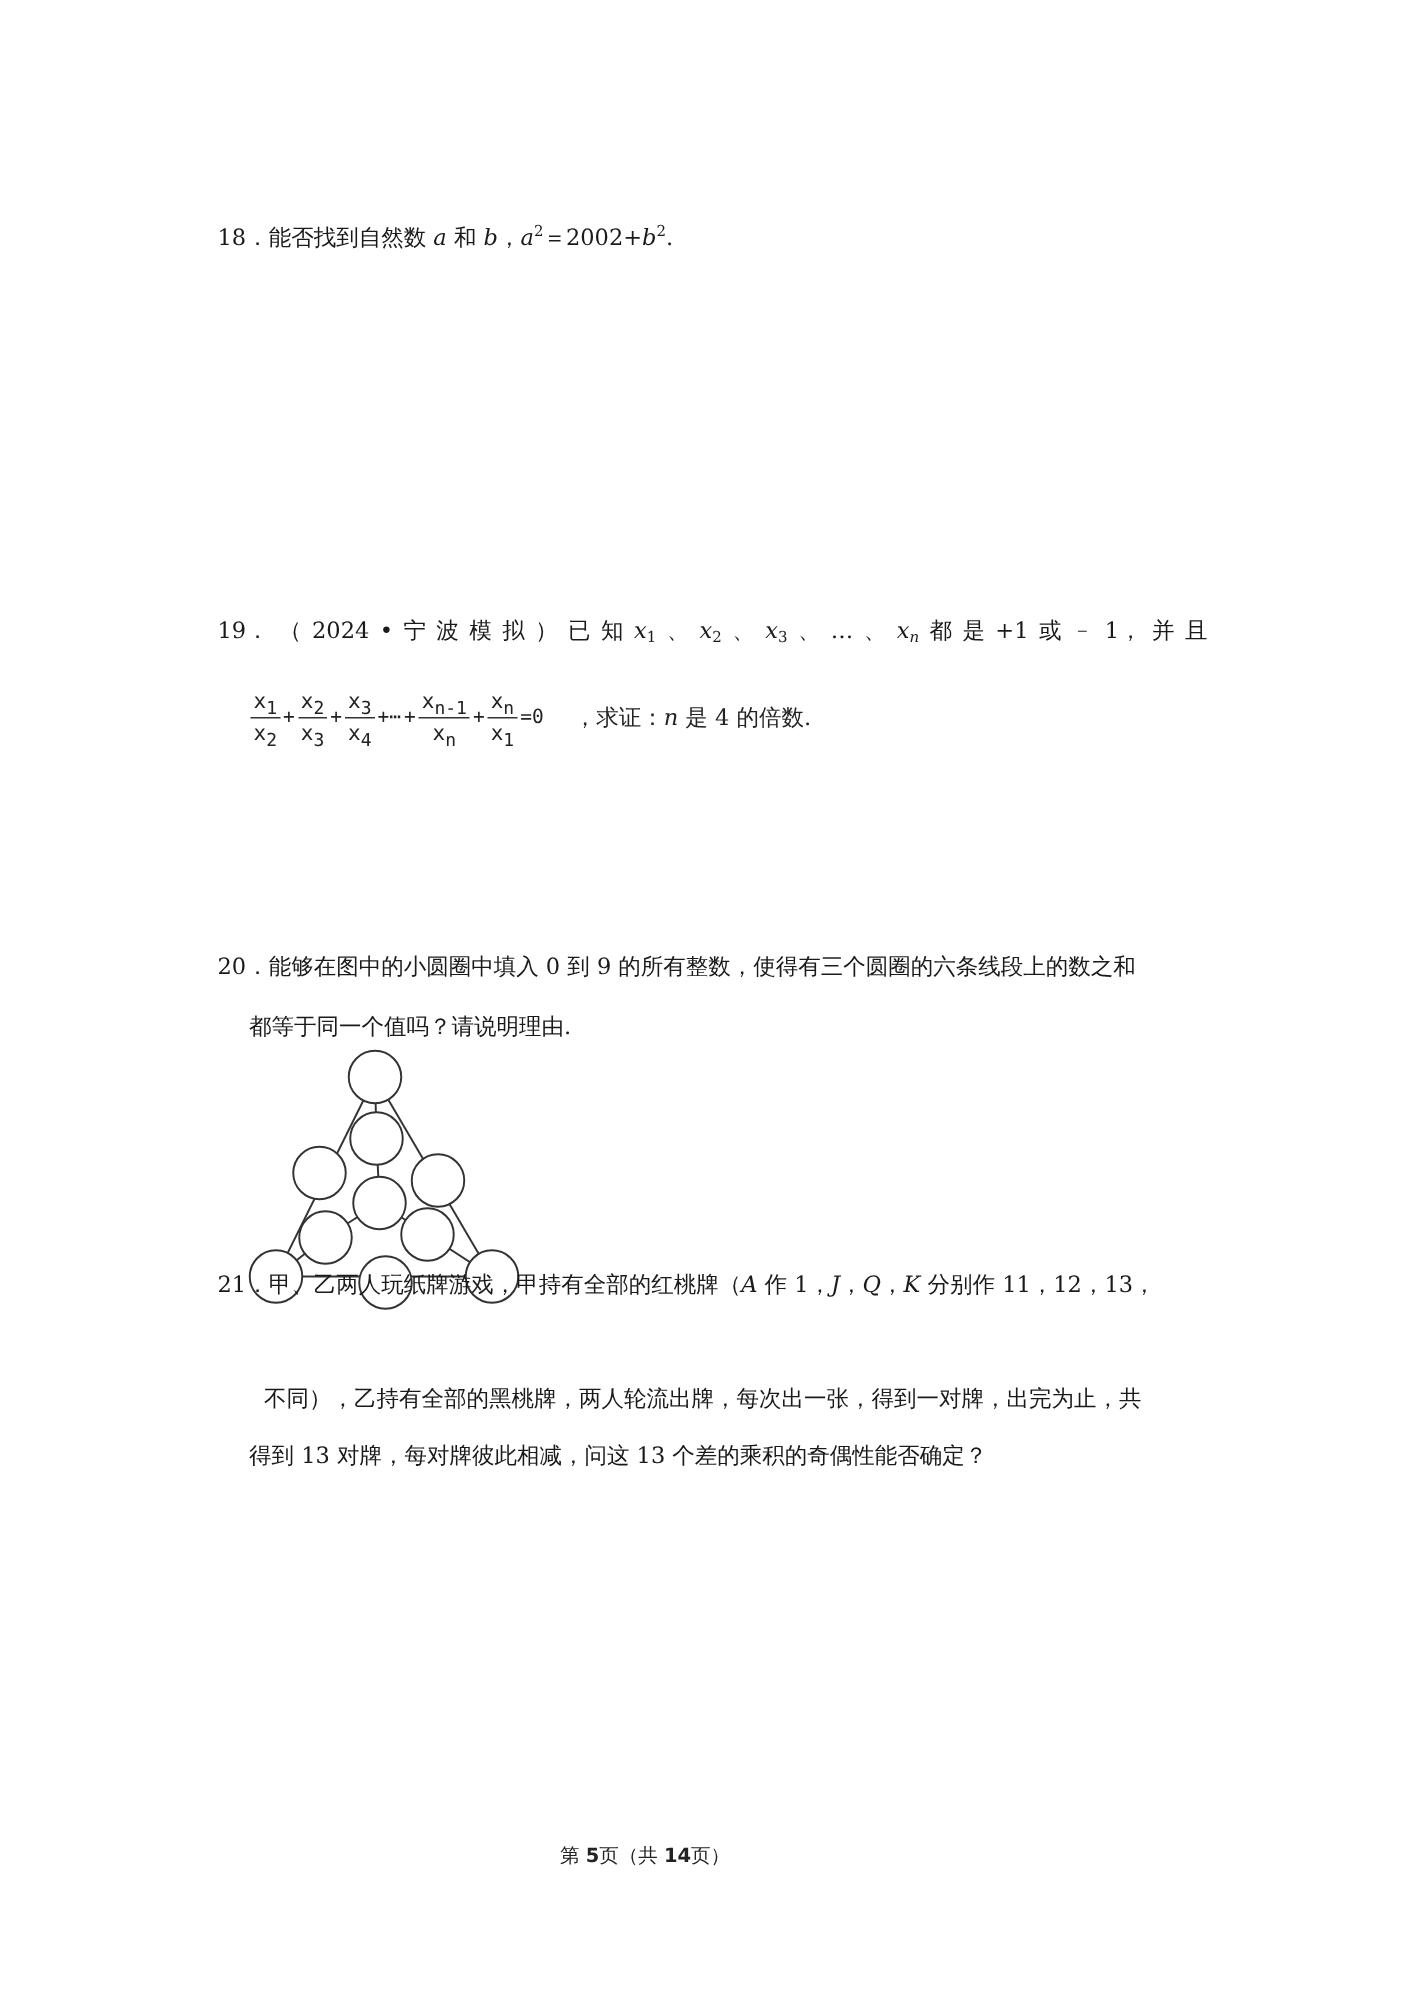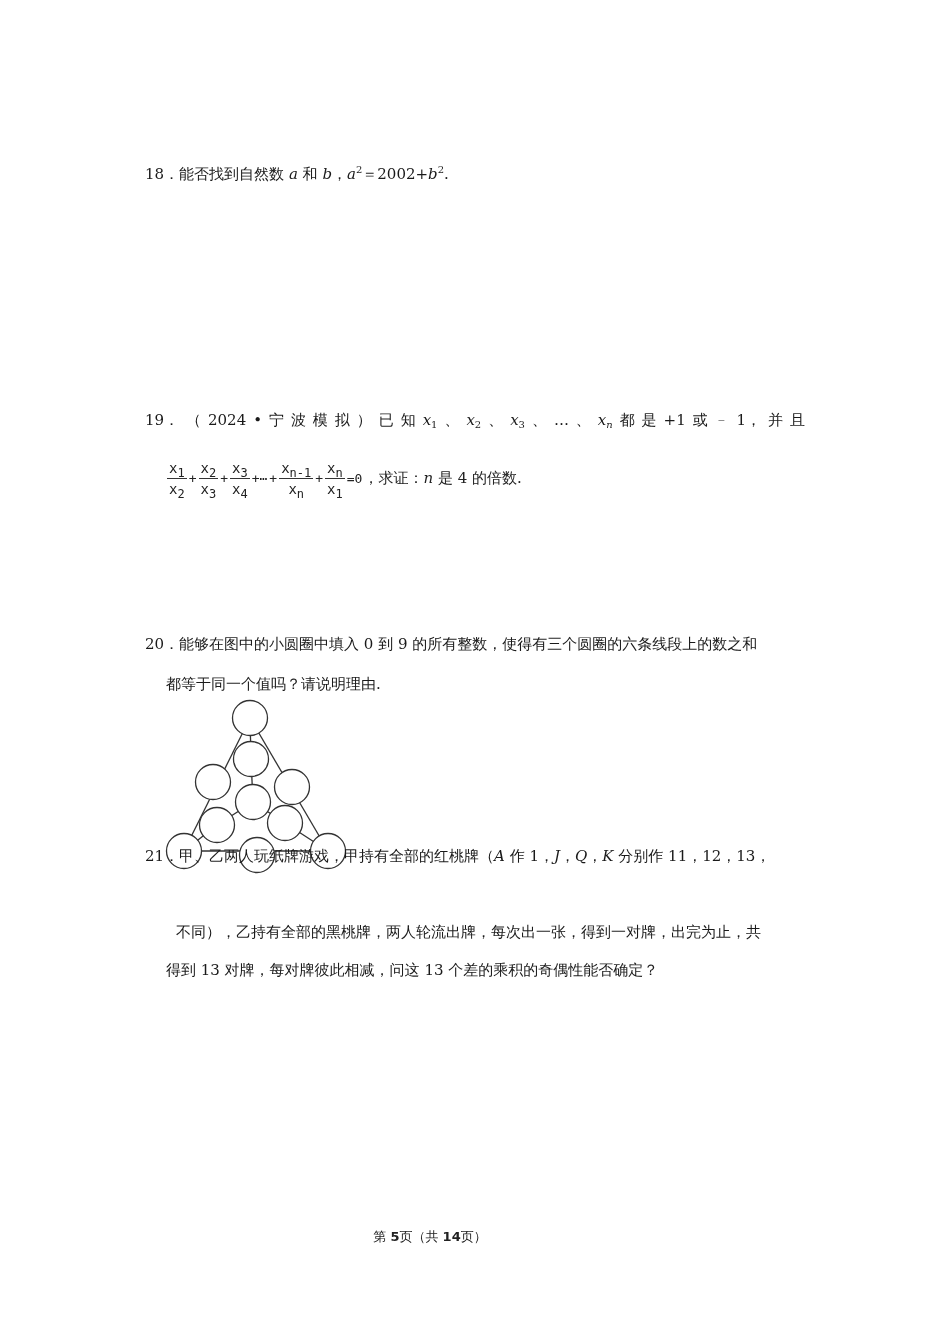--- a/index.html
+++ b/index.html
@@ -10,30 +10,30 @@
   i { font-style:italic; }
   sup { font-size:10px; vertical-align:6px; line-height:0; }
   sub { font-size:10px; vertical-align:-3px; line-height:0; }
   .frac-row { position:absolute; left:166px; top:450px; height:56px; display:flex; align-items:center;
               font-family:"DejaVu Sans Mono","Liberation Mono",monospace; font-size:14px; color:#222; }
   .frac { display:inline-flex; flex-direction:column; align-items:center; margin:0 1px; }
   .frac .num, .frac .den { padding:0 2px; line-height:20px; }
   .frac .num { border-bottom:1px solid #333; }
   .frac sub { font-size:12px; vertical-align:-4px; }
   .op { margin:0 1px; font-size:13px; }
-  .after { font-family:"DejaVu Serif","Liberation Serif",serif; font-size:15px; margin-left:0; }
+  .after { font-family:"DejaVu Serif","Liberation Serif",serif; font-size:15px; margin-left:19px; }
   .footer { position:absolute; top:1228px; left:0; width:860px; text-align:center; font-size:13px;
             font-family:"DejaVu Sans","Liberation Sans",sans-serif; color:#222; }
   .footer b { font-weight:bold; }
   svg.diagram { position:absolute; left:160px; top:695px; }
 </style>
 </head>
 <body>
 
-<div class="line" style="left:145px; top:148px;margin-top:16px;">
+<div class="line" style="left:145px; top:148px;">
   <span>18．</span><span>能否找到自然数 </span><i>a</i><span> 和 </span><i>b</i><span>，</span><i>a</i><sup>2</sup><span>＝2002+</span><i>b</i><sup>2</sup><span>.</span>
 </div>
 
 <div class="line justify" style="left:145px; top:410px;">
   <span>19．</span>
   <span>（</span>
   <span>2024</span>
   <span>•</span>
   <span>宁</span>
   <span>波</span>

